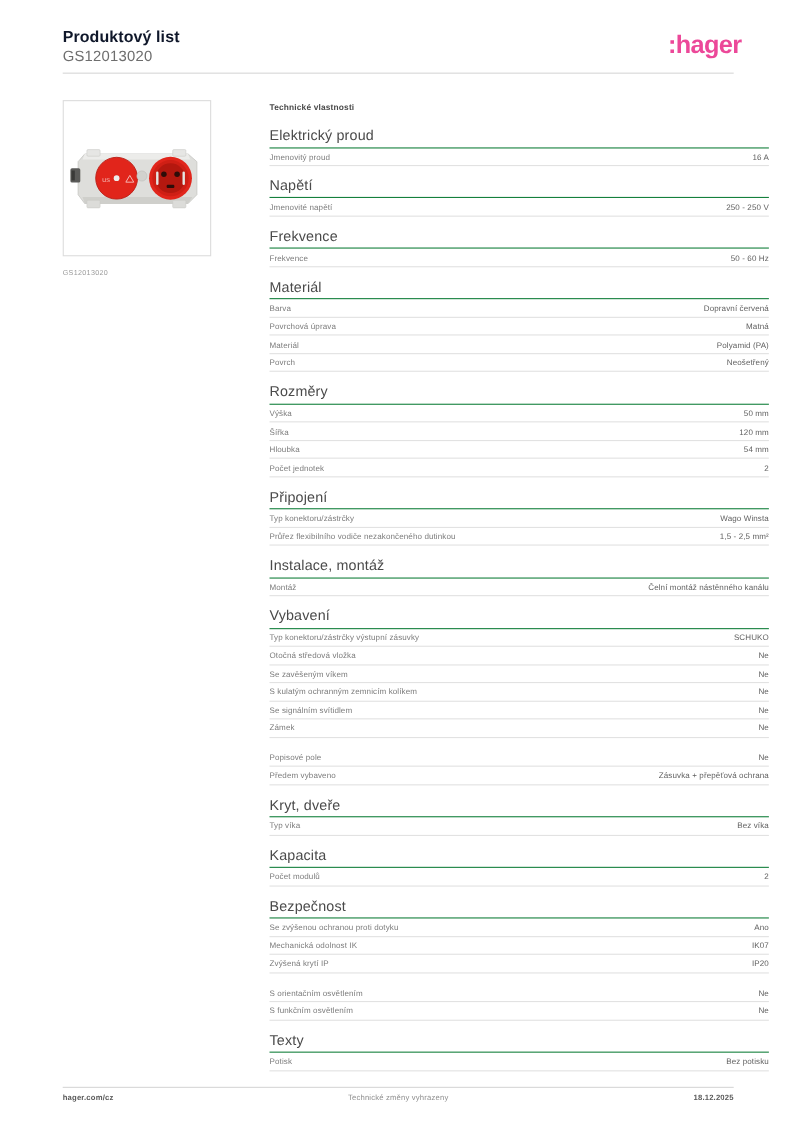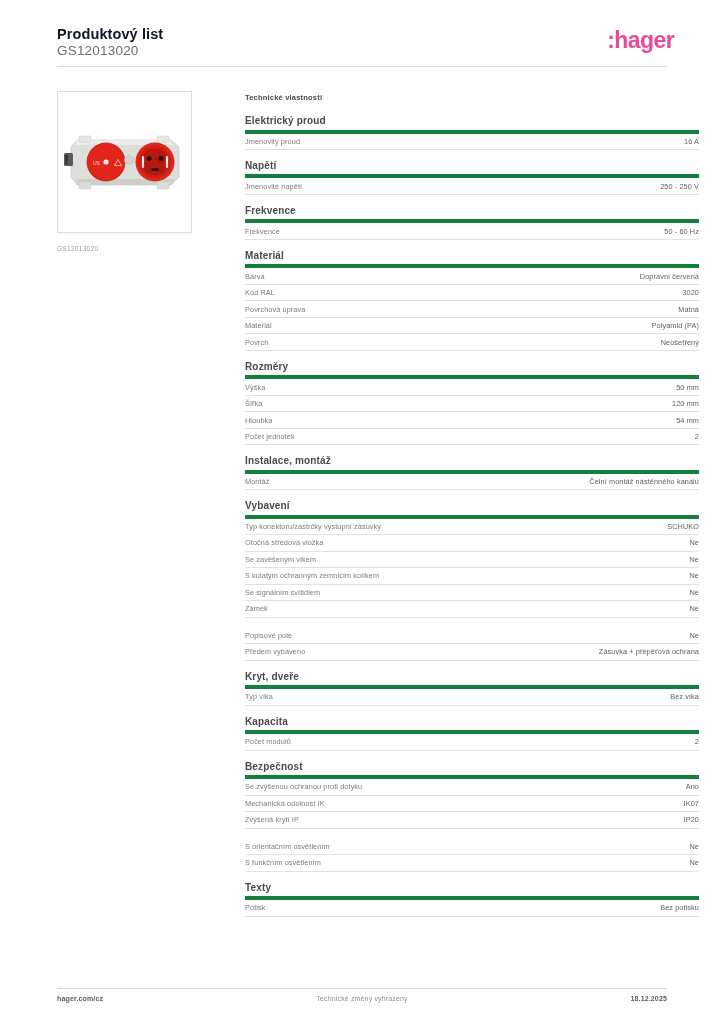--- a/index.html
+++ b/index.html
@@ -99,26 +99,26 @@
   }
   .specs-heading {
     font-size: 7.6px;
     font-weight: bold;
     color: #4a4a4a;
     letter-spacing: .15px;
     margin-bottom: 13px;
   }
   .group { margin-bottom: 10px; }
   .group-title {
-    font-size: 10px;
-    font-weight: bold;
+    font-size: 13px;
+    font-weight: normal;
     color: #4a4a4a;
     letter-spacing: .15px;
     padding-bottom: 3.5px;
-    border-bottom: 4px solid #15803d;
+    border-bottom: 1px solid #15803d;
   }
   .row {
     display: flex;
     justify-content: space-between;
     align-items: flex-end;
     border-bottom: 1px solid #e2e2e2;
     padding: 3.2px 0 3.2px 0;
     font-size: 7.3px;
     line-height: 1.25;
   }
@@ -247,24 +247,20 @@
           <span class="row-value">50 - 60 Hz</span>
         </div>
       </div>
       <div class="group">
         <div class="group-title">Materiál</div>
         <div class="row">
           <span class="row-label">Barva</span>
           <span class="row-value">Dopravní červená</span>
         </div>
         <div class="row">
-          <span class="row-label">Kód RAL</span>
-          <span class="row-value">3020</span>
-        </div>
-        <div class="row">
           <span class="row-label">Povrchová úprava</span>
           <span class="row-value">Matná</span>
         </div>
         <div class="row">
           <span class="row-label">Materiál</span>
           <span class="row-value">Polyamid (PA)</span>
         </div>
         <div class="row">
           <span class="row-label">Povrch</span>
           <span class="row-value">Neošetřený</span>
@@ -280,20 +276,31 @@
           <span class="row-label">Šířka</span>
           <span class="row-value">120 mm</span>
         </div>
         <div class="row">
           <span class="row-label">Hloubka</span>
           <span class="row-value">54 mm</span>
         </div>
         <div class="row">
           <span class="row-label">Počet jednotek</span>
           <span class="row-value">2</span>
+        </div>
+      </div>
+      <div class="group">
+        <div class="group-title">Připojení</div>
+        <div class="row">
+          <span class="row-label">Typ konektoru/zástrčky</span>
+          <span class="row-value">Wago Winsta</span>
+        </div>
+        <div class="row">
+          <span class="row-label">Průřez flexibilního vodiče nezakončeného dutinkou</span>
+          <span class="row-value">1,5 - 2,5 mm²</span>
         </div>
       </div>
       <div class="group">
         <div class="group-title">Instalace, montáž</div>
         <div class="row">
           <span class="row-label">Montáž</span>
           <span class="row-value">Čelní montáž nástěnného kanálu</span>
         </div>
       </div>
       <div class="group">

